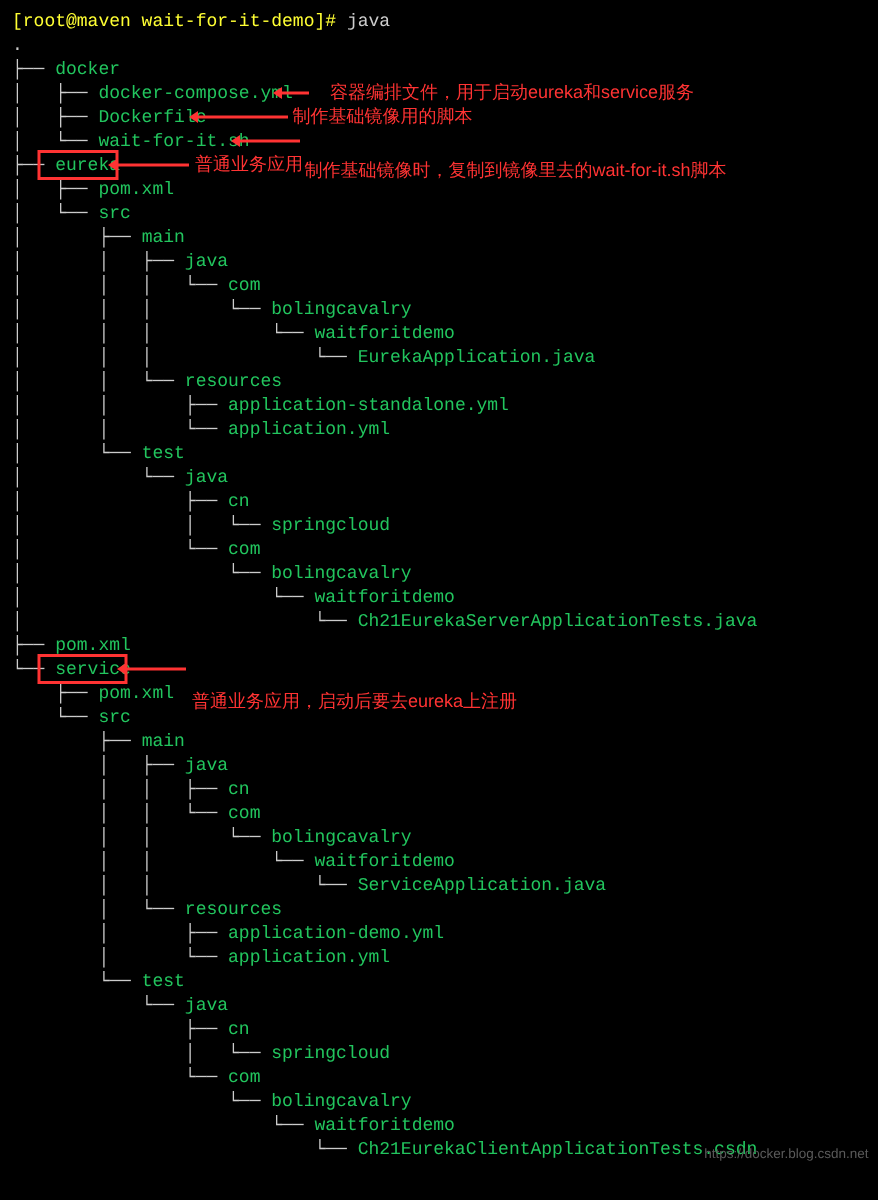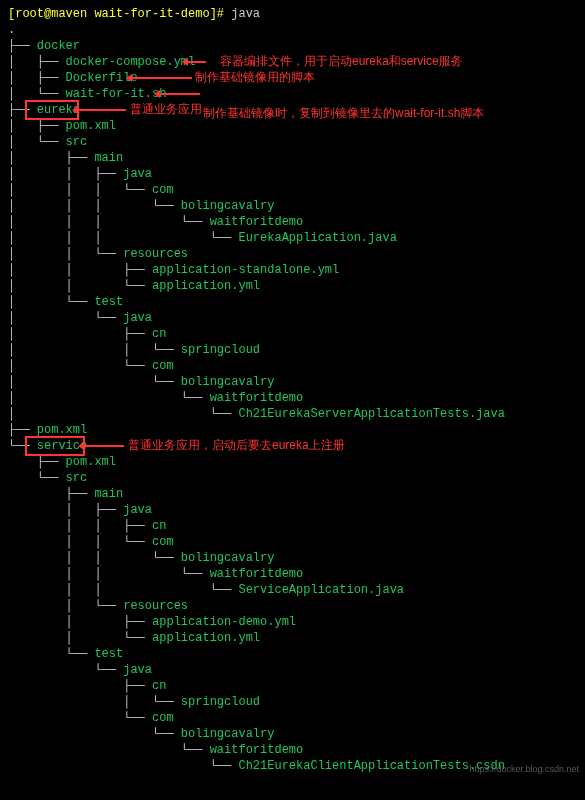--- a/index.html
+++ b/index.html
@@ -118,15 +118,15 @@
 
 <div class="annot-line annot-arrow" style="left:160px; top:93px; width:40px;"></div>
 <div class="annot" style="left:203px; top:85px;margin-top:20px;">制作基础镜像时，复制到镜像里去的wait-for-it.sh脚本</div>
 
 <div class="box" style="left:25px; top:100px; width:50px; height:16px;"></div>
 <div class="annot-line annot-arrow" style="left:78px; top:109px; width:48px;"></div>
 <div class="annot" style="left:130px; top:101px;">普通业务应用</div>
 
 <div class="box" style="left:25px; top:436px; width:56px; height:16px;"></div>
 <div class="annot-line annot-arrow" style="left:84px; top:445px; width:40px;"></div>
-<div class="annot" style="left:128px; top:437px;">普通业务应用，启动后要去eureka上注册</div>
+<div class="annot" style="left:128px; top:459px;">普通业务应用，启动后要去eureka上注册</div>
 
 <div class="watermark">https://docker.blog.csdn.net</div>
 
 </body></html>

